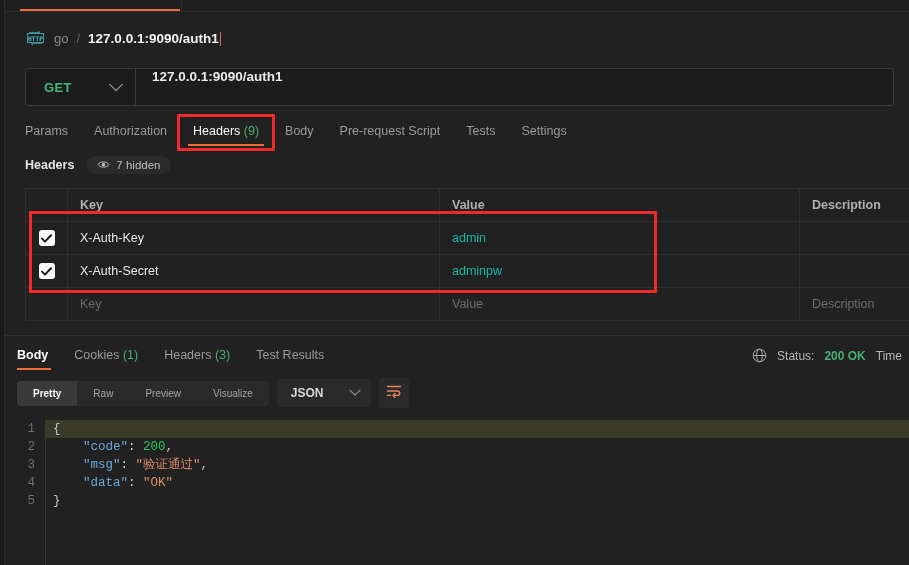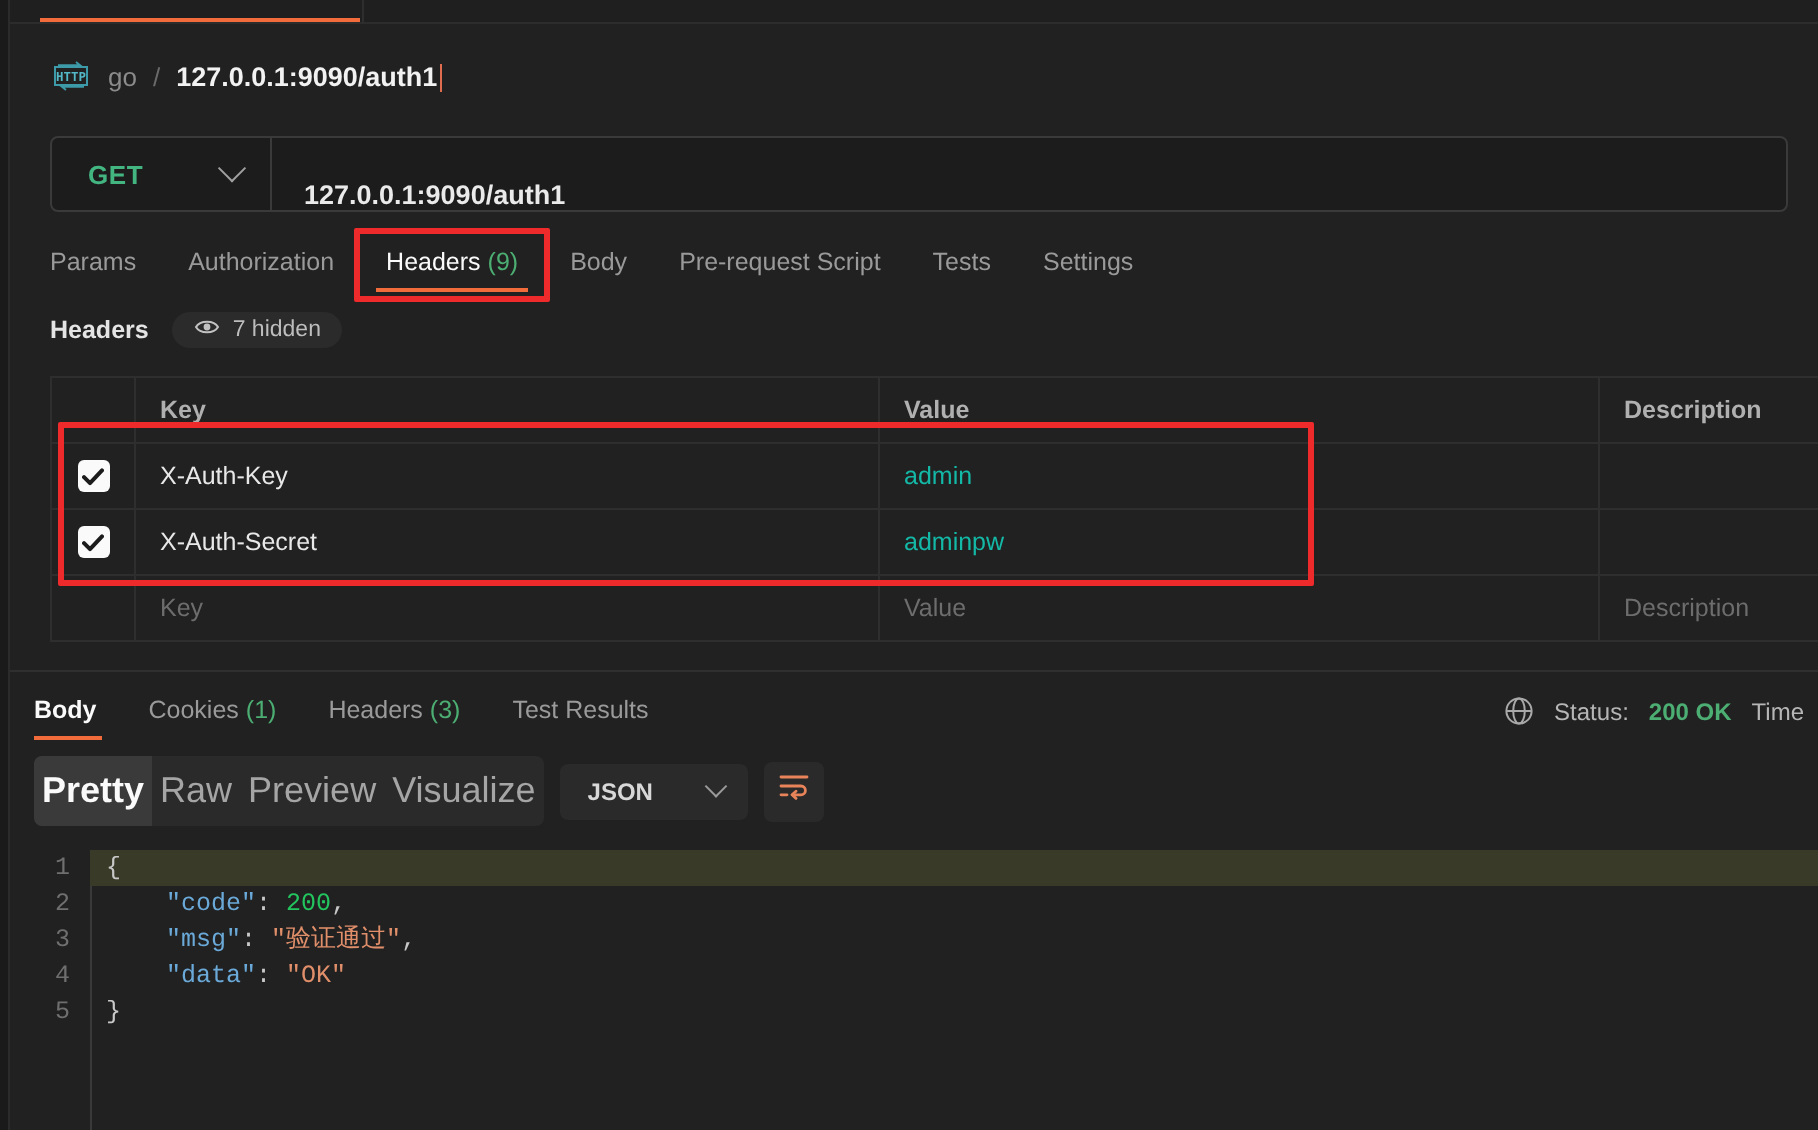--- a/index.html
+++ b/index.html
@@ -97,21 +97,21 @@
     display: flex;
     align-items: center;
   }
   .urlbar {
     height: 38px;
     width: 100%;
     border: 1px solid #3a3a3a;
     border-radius: 4px;
     background: #1c1c1c;
     display: flex;
-    align-items: flex-end;
+    align-items: flex-start;
   }
   .method-box {
     width: 110px;
     height: 100%;
     display: flex;
     align-items: center;
     justify-content: space-between;
     padding: 0 14px 0 18px;
     border-right: 1px solid #3a3a3a;
     cursor: pointer;
@@ -305,23 +305,23 @@
     padding: 6px 0 8px 12px;
     flex: 0 0 auto;
   }
   .seg {
     display: flex;
     background: #2a2a2a;
     border-radius: 4px;
     overflow: hidden;
   }
   .seg-item {
-    font-size: 18px;
+    font-size: 10px;
     color: #a5a5a5;
-    padding: 7px 4px;
+    padding: 7px 16px;
     cursor: pointer;
   }
   .seg-item.active {
     color: #fafafa;
     background: #3a3a3a;
     font-weight: bold;
   }
   .fmt-select {
     display: flex;
     align-items: center;

